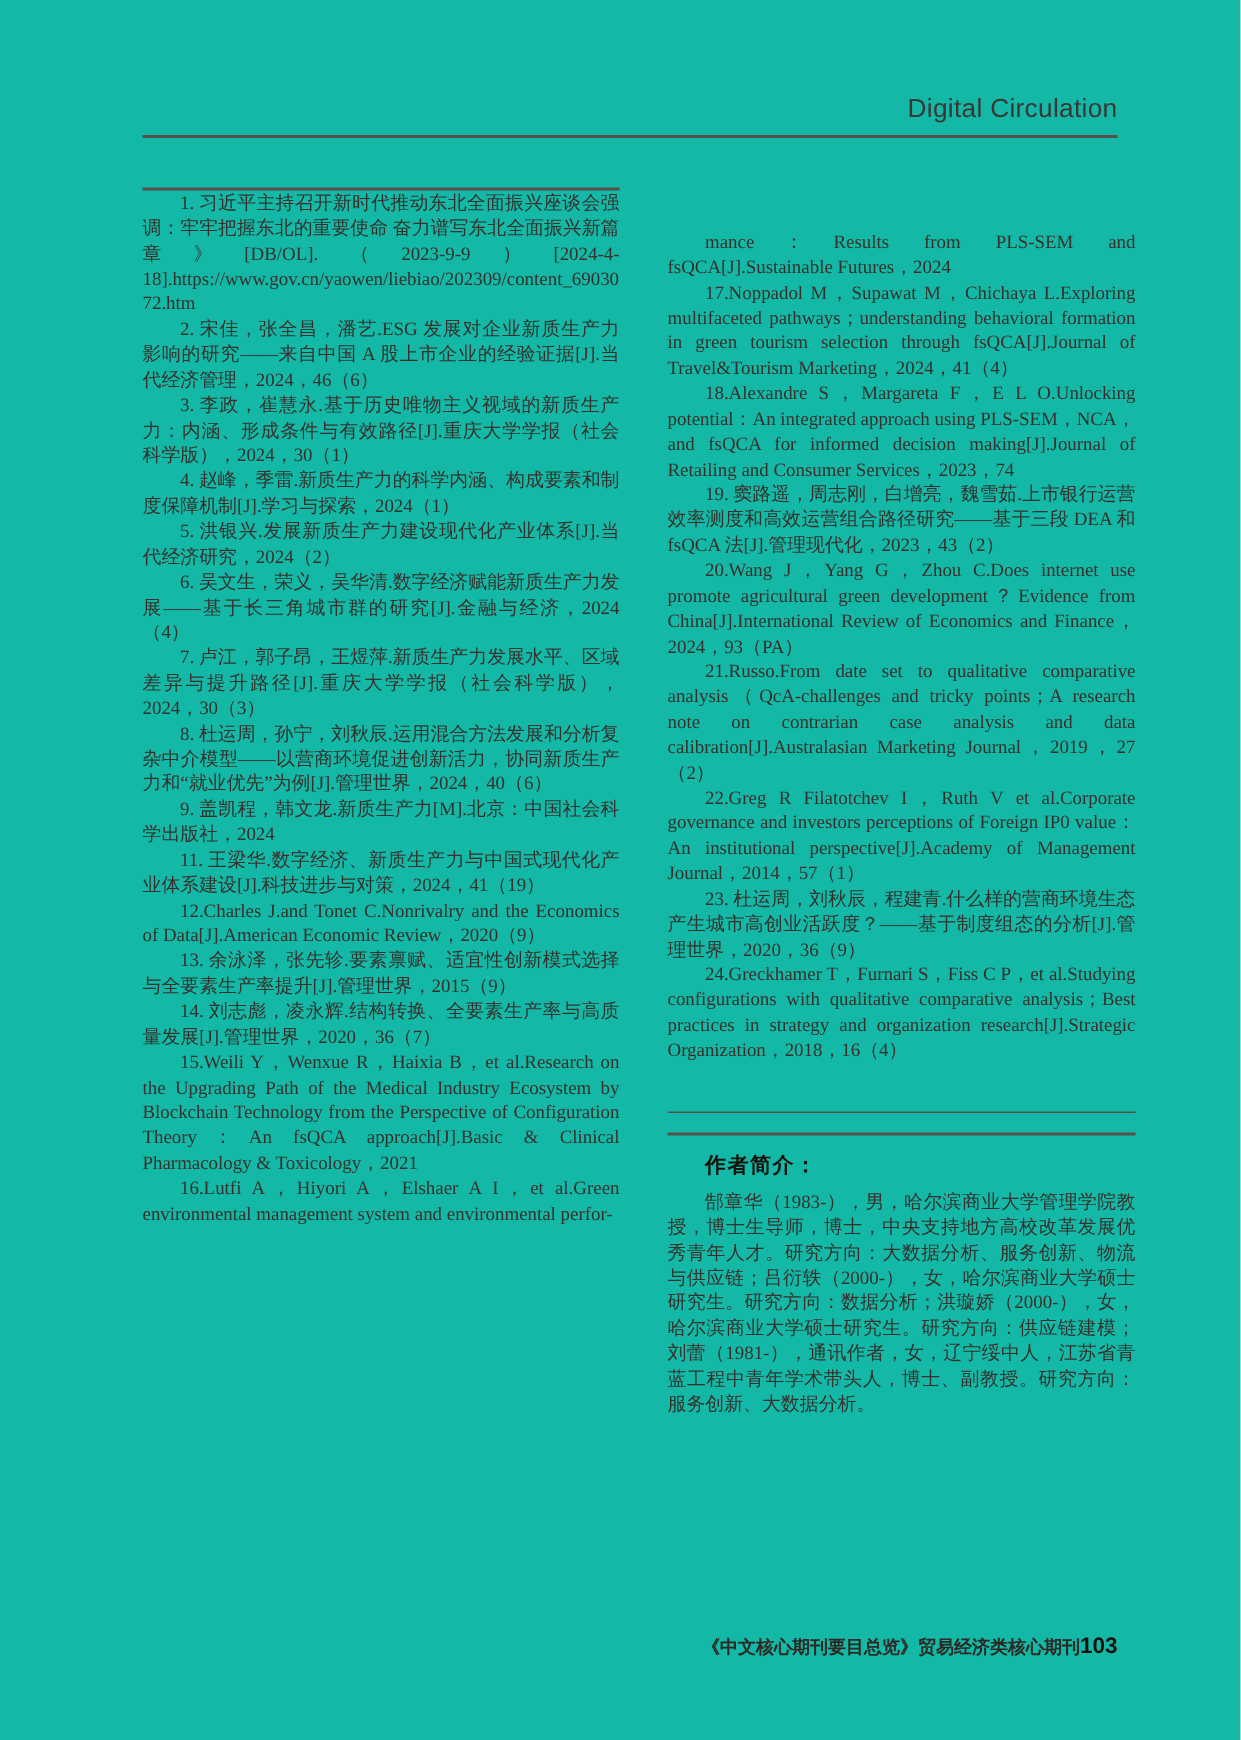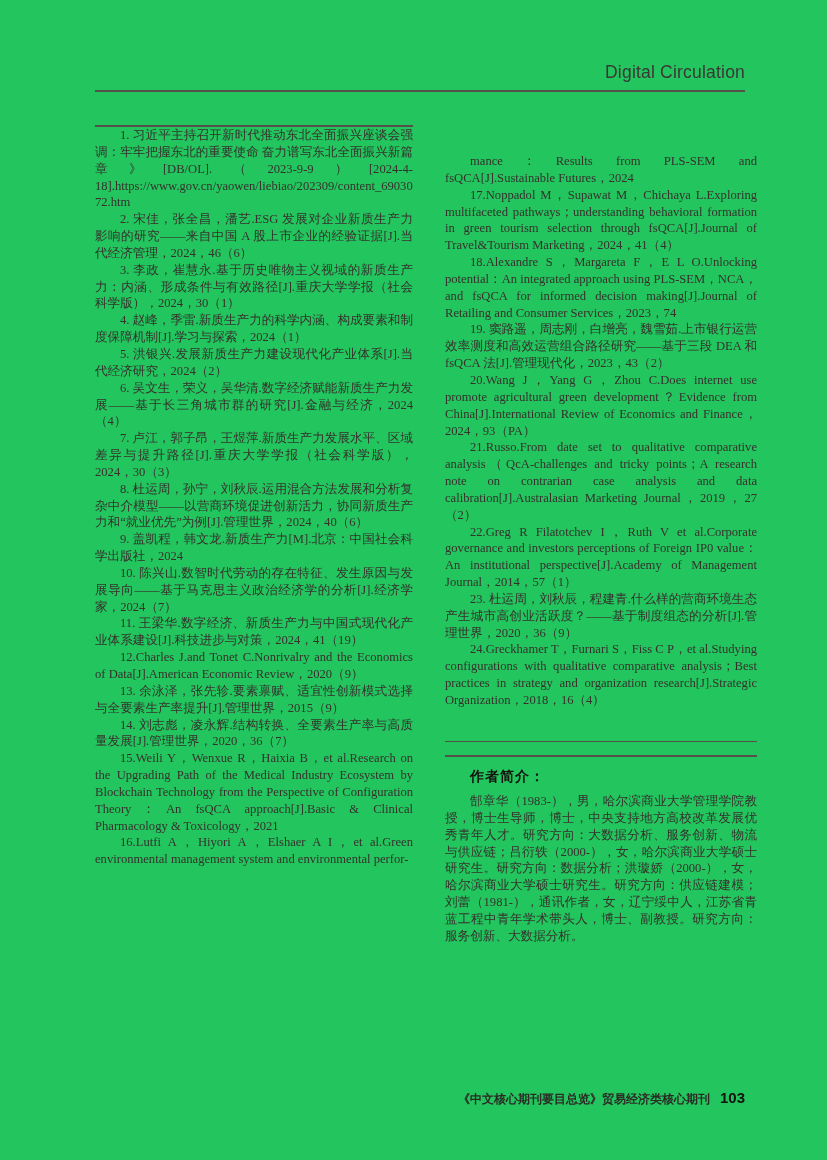--- a/index.html
+++ b/index.html
@@ -1,17 +1,17 @@
 <!DOCTYPE html>
 <html><head>
 <meta charset="utf-8">
 <style>
   html,body { margin:0; padding:0; background:#ffffff; }
   .page {
-    position:relative; width:827px; height:1160px; background:#22c55e;
+    position:relative; width:827px; height:1160px; background:#14b8a6;
     font-family:"Liberation Serif","DejaVu Serif",serif; overflow:hidden;
   }
   .journal-title {
     position:absolute; top:62px; right:82px;
     font-family:"Liberation Sans","DejaVu Sans",sans-serif;
     font-size:17.5px; color:#3a3734; letter-spacing:0.2px;
   }
   .head-rule {
     position:absolute; top:90px; left:95px; width:650px; height:2px;
     background:#56504a;
@@ -30,21 +30,21 @@
     text-align:justify; text-indent:25px; color:#36312c;
     word-break:break-word;
   }
   .bio-divider { margin-top:32px; }
   .bio-divider .rule-a { height:1.6px; background:#56504a; }
   .bio-divider .rule-b { height:1.6px; background:#56504a; margin-top:13px; }
   .footer {
     position:absolute; top:1089px; right:82px;
     font-family:"Liberation Sans","DejaVu Sans",sans-serif;
     font-weight:bold; font-size:12px; color:#2c2925;
-    display:flex; align-items:baseline; gap:10px;
+    display:flex; align-items:baseline; gap:0;
   }
   .footer .page-number { font-size:15px; color:#16130f; }
 </style>
 </head>
 <body>
 
 <div class="page">
 
   <span class="journal-title">Digital Circulation</span>
   <div class="head-rule"></div>
@@ -54,21 +54,20 @@
     <div class="ref-list">
         <p>1. 习近平主持召开新时代推动东北全面振兴座谈会强调：牢牢把握东北的重要使命 奋力谱写东北全面振兴新篇章》[DB/OL].（2023-9-9）[2024-4-18].https://www.gov.cn/yaowen/liebiao/202309/content_6903072.htm</p>
         <p>2. 宋佳，张全昌，潘艺.ESG 发展对企业新质生产力影响的研究——来自中国 A 股上市企业的经验证据[J].当代经济管理，2024，46（6）</p>
         <p>3. 李政，崔慧永.基于历史唯物主义视域的新质生产力：内涵、形成条件与有效路径[J].重庆大学学报（社会科学版），2024，30（1）</p>
         <p>4. 赵峰，季雷.新质生产力的科学内涵、构成要素和制度保障机制[J].学习与探索，2024（1）</p>
         <p>5. 洪银兴.发展新质生产力建设现代化产业体系[J].当代经济研究，2024（2）</p>
         <p>6. 吴文生，荣义，吴华清.数字经济赋能新质生产力发展——基于长三角城市群的研究[J].金融与经济，2024（4）</p>
         <p>7. 卢江，郭子昂，王煜萍.新质生产力发展水平、区域差异与提升路径[J].重庆大学学报（社会科学版），2024，30（3）</p>
         <p>8. 杜运周，孙宁，刘秋辰.运用混合方法发展和分析复杂中介模型——以营商环境促进创新活力，协同新质生产力和“就业优先”为例[J].管理世界，2024，40（6）</p>
         <p>9. 盖凯程，韩文龙.新质生产力[M].北京：中国社会科学出版社，2024</p>
-        <p>10. 陈兴山.数智时代劳动的存在特征、发生原因与发展导向——基于马克思主义政治经济学的分析[J].经济学家，2024（7）</p>
         <p>11. 王梁华.数字经济、新质生产力与中国式现代化产业体系建设[J].科技进步与对策，2024，41（19）</p>
         <p>12.Charles J.and Tonet C.Nonrivalry and the Economics of Data[J].American Economic Review，2020（9）</p>
         <p>13. 余泳泽，张先轸.要素禀赋、适宜性创新模式选择与全要素生产率提升[J].管理世界，2015（9）</p>
         <p>14. 刘志彪，凌永辉.结构转换、全要素生产率与高质量发展[J].管理世界，2020，36（7）</p>
         <p>15.Weili Y，Wenxue R，Haixia B，et al.Research on the Upgrading Path of the Medical Industry Ecosystem by Blockchain Technology from the Perspective of Configuration Theory：An fsQCA approach[J].Basic &amp; Clinical Pharmacology &amp; Toxicology，2021</p>
         <p>16.Lutfi A，Hiyori A，Elshaer A I，et al.Green environmental management system and environmental perfor-</p>
       </div>
   </div>
 
   <div class="col col-right">

